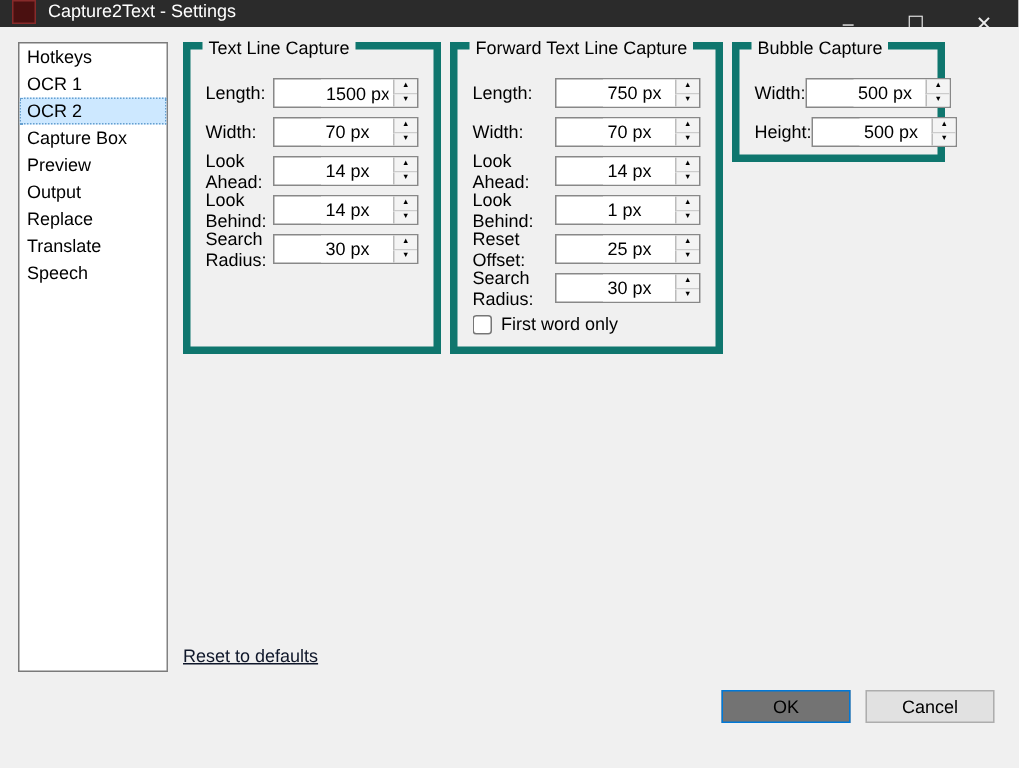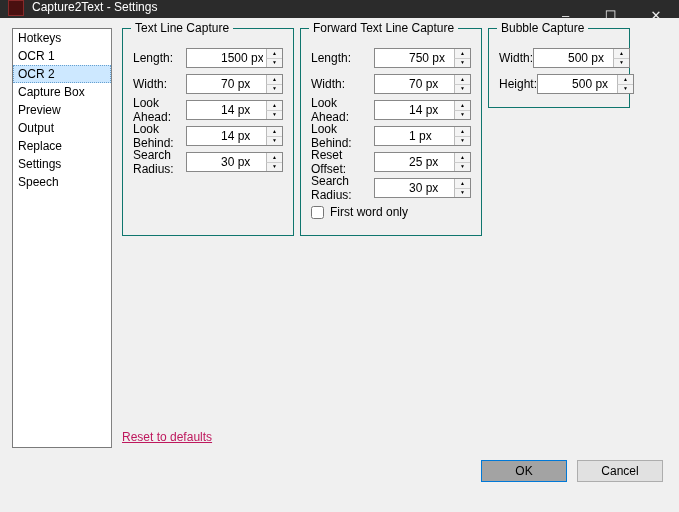--- a/index.html
+++ b/index.html
@@ -8,39 +8,39 @@
 .titlebar .icon-box { width: 16px; height: 16px; margin-left: 8px; background: #4a1010; border: 1px solid #872a2a; }
 .titlebar .title { margin-left: 8px; flex: 1; font-size: 12px; }
 .titlebar .win-btn { width: 45px; height: 30px; display: flex; align-items: center; justify-content: center; color: #eee; font-size: 13px; cursor: default; }
 .titlebar .win-btn.x { width: 46px; }
 .content { display: flex; gap: 10px; padding: 10px 28px 6px 12px; }
 .sidebar { width: 100px; height: 420px; background: #fff; border: 1px solid #7a7a7a; border-right: 1px solid #828282; overflow: hidden; }
 .sidebar-item { padding: 2px 5px; font-size: 12px; cursor: default; white-space: nowrap; }
 .sidebar-item.selected { background: #cde8ff; border: 1px dotted #66a0d0; padding: 1px 4px; }
 .main { flex: 1; display: flex; flex-direction: column; }
 .groups { display: flex; gap: 6px; }
-.group { border: 1px solid #0f766e; position: relative; padding: 16px 10px 10px 10px; }
+.group { border: 5px solid #0f766e; position: relative; padding: 16px 10px 10px 10px; }
 .group-legend { position: absolute; top: -8px; left: 8px; background: #f0f0f0; padding: 0 4px; font-size: 12px; }
 .g1 { width: 172px; height: 208px; }
 .g2 { width: 182px; height: 208px; }
 .g3 { width: 142px; height: 80px; }
 .row { display: flex; align-items: center; height: 26px; }
 .row label { flex: 1; font-size: 12px; }
 .spin { display: flex; align-items: center; border: 1px solid #888; background: #fff; height: 20px; }
 .spin input { border: none; outline: none; width: 48px; font-size: 12px; padding: 0 3px; height: 18px; margin-left: 31px; }
 .spin .arrows { display: flex; flex-direction: column; width: 16px; height: 18px; }
 .spin .arrow { flex: 1; display: flex; align-items: center; justify-content: center; font-size: 5px; line-height: 1; background: #f4f4f4; border-left: 1px solid #bbb; cursor: default; }
 .spin .arrow:first-child { border-bottom: 1px solid #ccc; }
 .checkbox-row { display: flex; align-items: center; height: 22px; }
 .checkbox-row input[type=checkbox] { width: 13px; height: 13px; margin-right: 6px; }
 .reset { margin-top: auto; padding-bottom: 4px; }
-.reset a { color: #be185d; text-decoration: underline; font-size: 12px; cursor: pointer; }
+.reset a { color: #0f172a; text-decoration: underline; font-size: 12px; cursor: pointer; }
 .footer { display: flex; justify-content: flex-end; gap: 10px; padding: 6px 16px 10px 0; }
 .btn { min-width: 86px; height: 22px; border: 1px solid #adadad; background: #e1e1e1; font-size: 12px; cursor: default; }
-.btn.ok { border: 1.5px solid #0078d7; background: #a3a3a3; }
+.btn.ok { border: 1.5px solid #0078d7; background: #737373; }
 </style>
 </head>
 <body>
 
 <div class="titlebar">
   <div class="icon-box"></div>
   <div class="title">Capture2Text - Settings</div>
   <div class="win-btn">–</div>
   <div class="win-btn">☐</div>
   <div class="win-btn x">✕</div>
@@ -48,21 +48,21 @@
 
 <div class="content">
   <div class="sidebar">
     <div class="sidebar-item">Hotkeys</div>
     <div class="sidebar-item">OCR 1</div>
     <div class="sidebar-item selected">OCR 2</div>
     <div class="sidebar-item">Capture Box</div>
     <div class="sidebar-item">Preview</div>
     <div class="sidebar-item">Output</div>
     <div class="sidebar-item">Replace</div>
-    <div class="sidebar-item">Settings</div>
+    <div class="sidebar-item">Translate</div>
     <div class="sidebar-item">Speech</div>
   </div>
 
   <div class="main">
     <div class="groups">
 
       <div class="group g1">
         <div class="group-legend">Text Line Capture</div>
 
         <div class="row">

